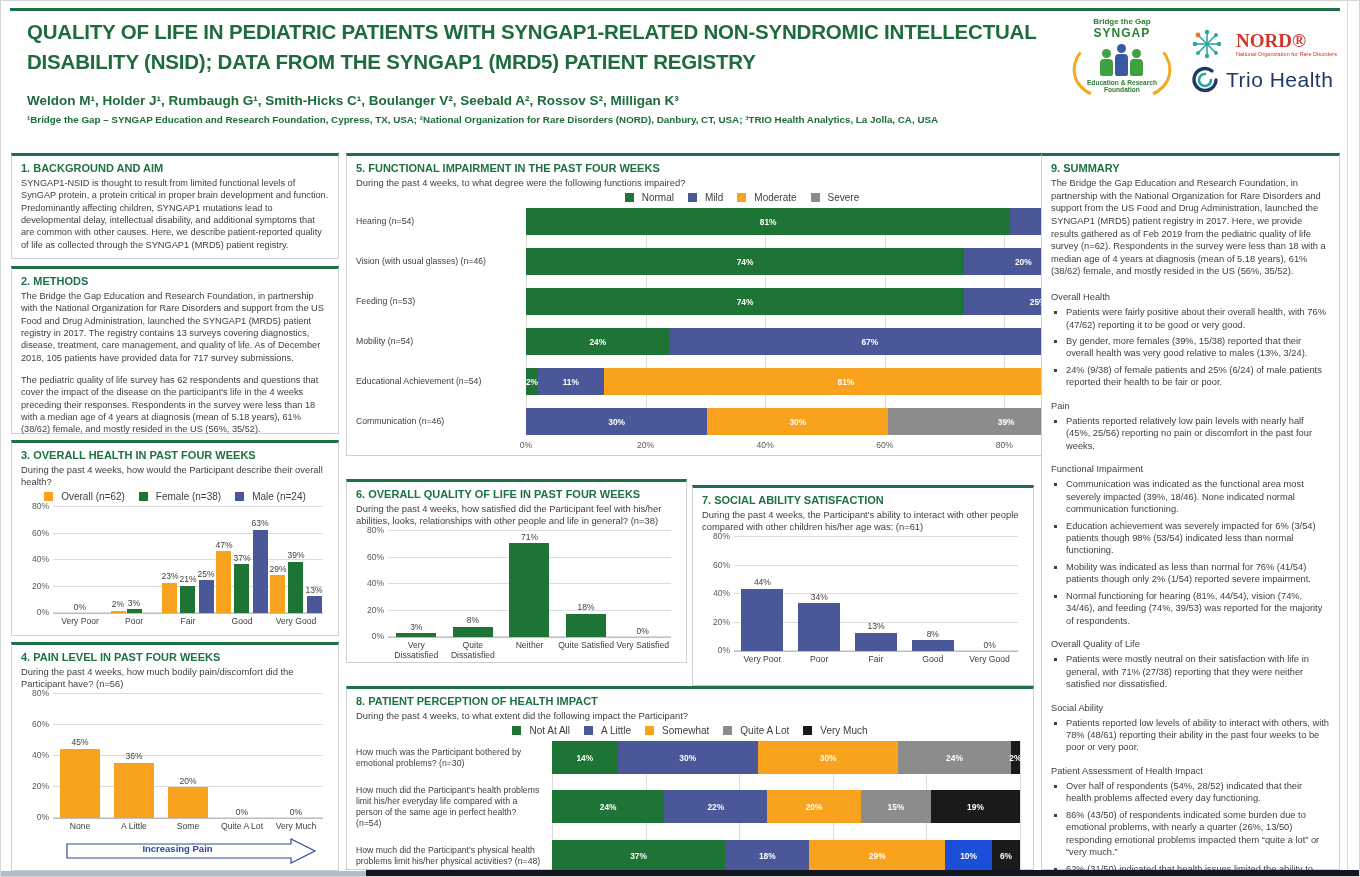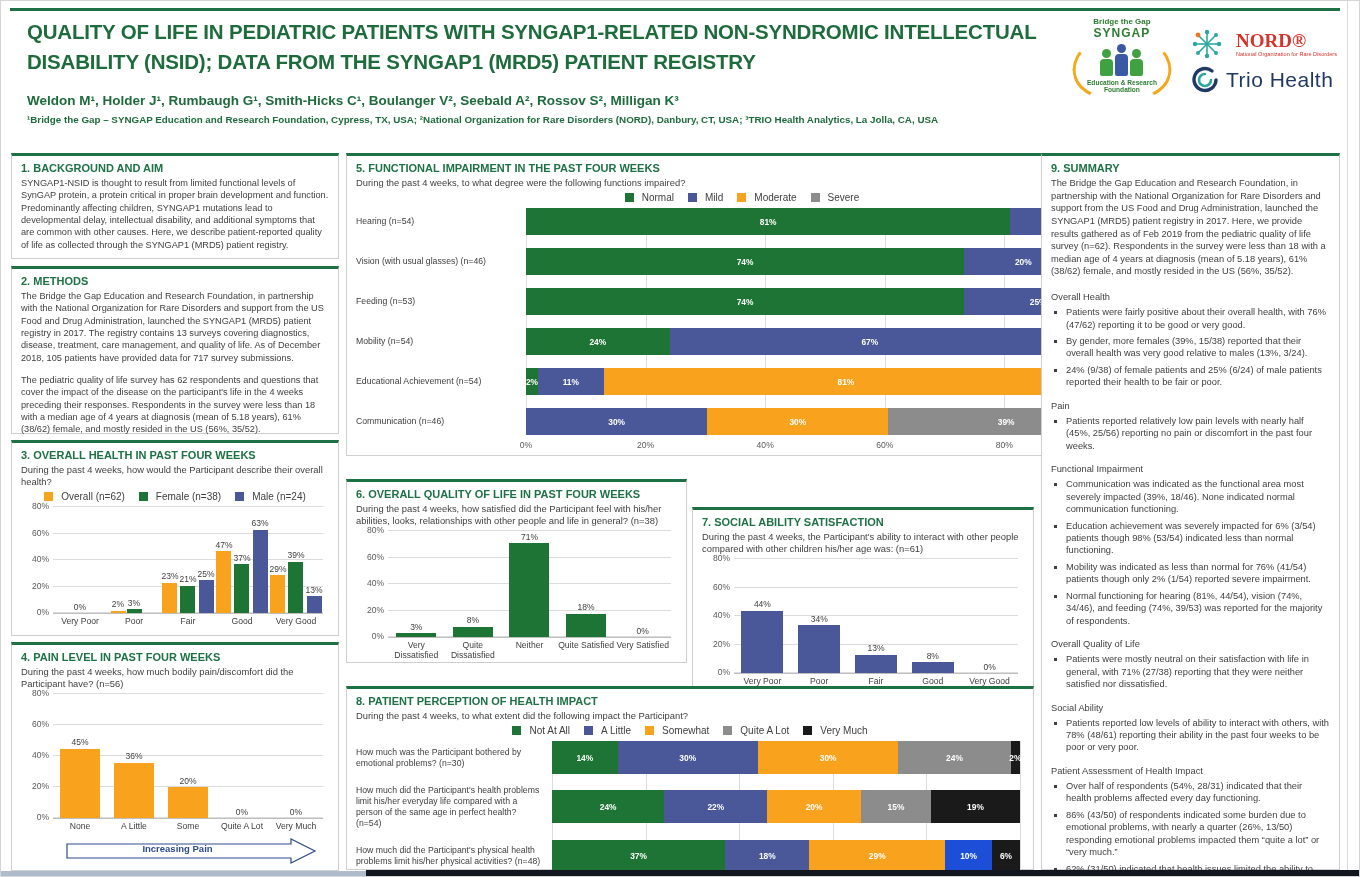--- a/index.html
+++ b/index.html
@@ -44,21 +44,21 @@
   .sub{font-size:9.4px;color:#3f3f3f;line-height:1.3;margin:0 0 2px 0;}
   .bodytext{font-size:9.2px;color:#3f3f3f;line-height:1.34;}
   .bodytext p{margin:0 0 10px 0;}
 
   #s1{left:10px;top:152px;width:328px;height:106px;}
   #s2{left:10px;top:265px;width:328px;height:168px;}
   #s3{left:10px;top:439px;width:328px;height:196px;}
   #s4{left:10px;top:641px;width:328px;height:229px;}
   #s5{left:345px;top:152px;width:792px;height:303px;}
   #s6{left:345px;top:478px;width:341px;height:184px;}
-  #s7{left:691px;top:506px;width:342px;height:201px;}
+  #s7{left:691px;top:484px;width:342px;height:201px;}
   #s8{left:345px;top:685px;width:688px;height:184px;}
   #s9{left:1040px;top:152px;width:299px;height:717px;}
 
   
   .legend{display:flex;justify-content:center;gap:14px;margin:3px 0 5px 0;}
   .legend-item{display:flex;align-items:center;gap:8px;font-size:10px;color:#404040;}
   .legend-sq{width:9px;height:9px;display:inline-block;}
 
   
   .vplot{position:relative;margin:4px 6px 0 32px;border-bottom:1px solid #bfbfbf;}
@@ -739,21 +739,21 @@
         <div class="sumhead">Overall Quality of Life</div>
         <ul class="sumlist">
           <li>Patients were mostly neutral on their satisfaction with life in general, with 71% (27/38) reporting that they were neither satisfied nor dissatisfied.</li>
         </ul>
         <div class="sumhead">Social Ability</div>
         <ul class="sumlist">
           <li>Patients reported low levels of ability to interact with others, with 78% (48/61) reporting their ability in the past four weeks to be poor or very poor.</li>
         </ul>
         <div class="sumhead">Patient Assessment of Health Impact</div>
         <ul class="sumlist">
-          <li>Over half of respondents (54%, 28/31) indicated that their health problems affected every day functioning.</li>
+          <li>Over half of respondents (54%, 28/52) indicated that their health problems affected every day functioning.</li>
           <li>86% (43/50) of respondents indicated some burden due to emotional problems, with nearly a quarter (26%, 13/50) responding emotional problems impacted them “quite a lot” or “very much.”</li>
           <li>62% (31/50) indicated that health issues limited the ability to perform activities s/he enjoys most.</li>
         </ul>
       </div>
 
   </div>
 
   <div class="bottom-left-strip"></div>
   <div class="bottom-right-strip"></div>
 </div>

